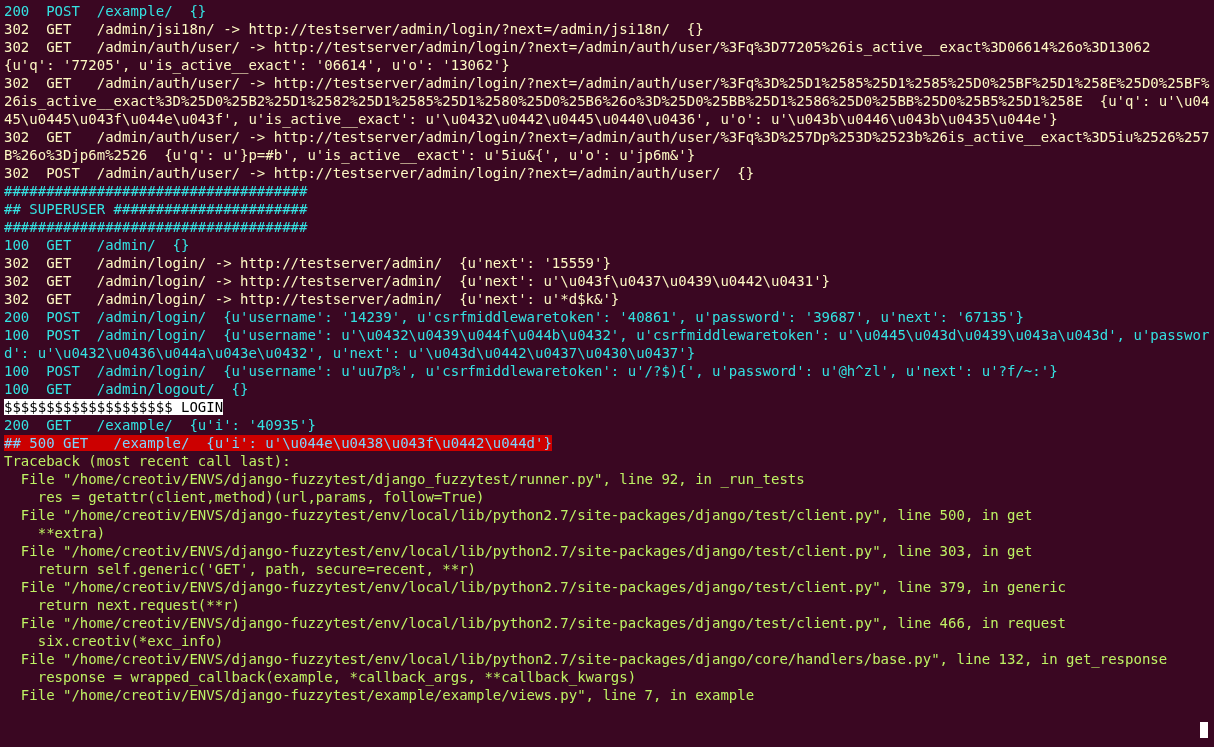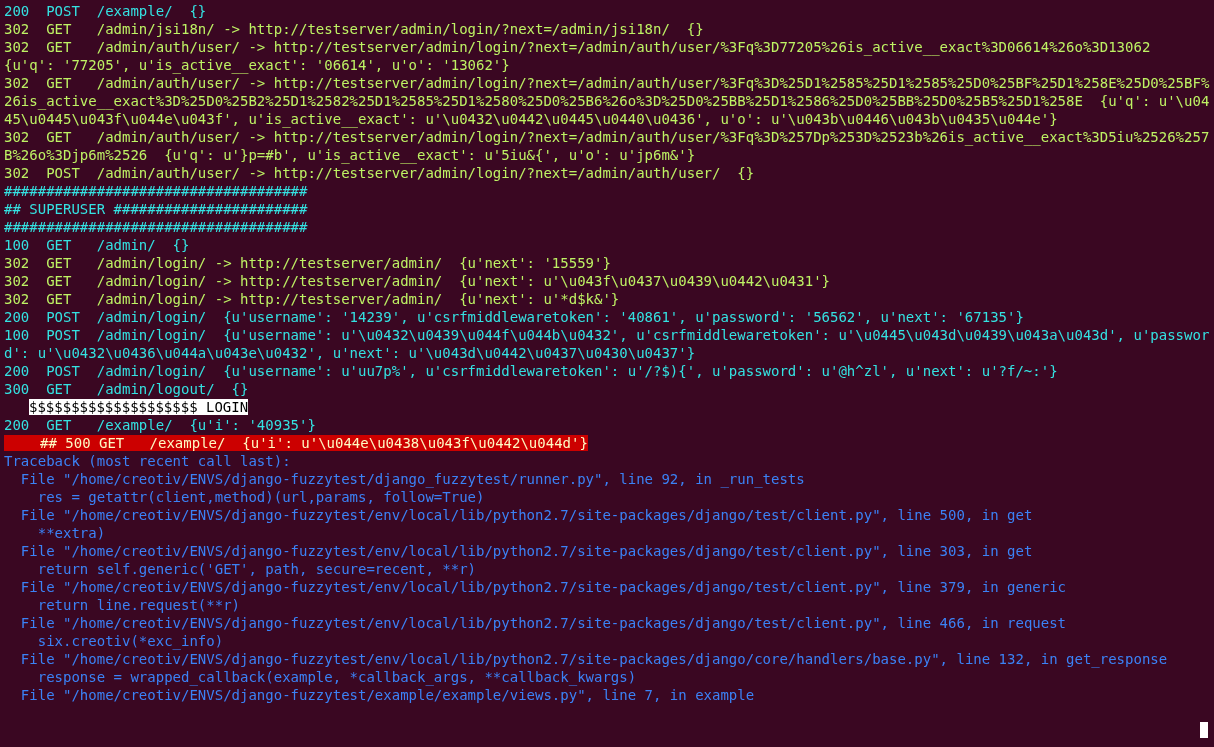--- a/index.html
+++ b/index.html
@@ -14,24 +14,24 @@
     margin: 0;
     padding: 2px 4px 2px 4px;
     font-family: "DejaVu Sans Mono", "Ubuntu Mono", Consolas, monospace;
     font-size: 14px;
     line-height: 18px;
     white-space: pre-wrap;
     word-break: break-all;
     color: #34e2e2;
   }
   .fg-cyan   { color: #34e2e2; }
-  .fg-yellow { color: #bef264; }
-  .fg-red    { color: #3b82f6; }
-  .fg-white-on-red { color: #fef9c3; background: #cc0000; padding-left: 36px; }
-  .fg-black-on-white { color: #000000; background: #ffffff; margin-left: 25px; }
+  .fg-yellow { color: #fef9c3; }
+  .fg-red    { color: #bef264; }
+  .fg-white-on-red { color: #7dd3fc; background: #cc0000; }
+  .fg-black-on-white { color: #000000; background: #ffffff; }
   .caret {
     display: inline-block;
     width: 8px;
     height: 16px;
     background: #ffffff;
     vertical-align: text-bottom;
     margin-left: 2px;
   }
 </style>
 </head>
@@ -43,36 +43,36 @@
 <span class="fg-yellow">302  GET   /admin/auth/user/ -&gt; http://testserver/admin/login/?next=/admin/auth/user/%3Fq%3D%25D1%2585%25D1%2585%25D0%25BF%25D1%258E%25D0%25BF%26is_active__exact%3D%25D0%25B2%25D1%2582%25D1%2585%25D1%2580%25D0%25B6%26o%3D%25D0%25BB%25D1%2586%25D0%25BB%25D0%25B5%25D1%258E  {u'q': u'\u0445\u0445\u043f\u044e\u043f', u'is_active__exact': u'\u0432\u0442\u0445\u0440\u0436', u'o': u'\u043b\u0446\u043b\u0435\u044e'}</span>
 <span class="fg-yellow">302  GET   /admin/auth/user/ -&gt; http://testserver/admin/login/?next=/admin/auth/user/%3Fq%3D%257Dp%253D%2523b%26is_active__exact%3D5iu%2526%257B%26o%3Djp6m%2526  {u'q': u'}p=#b', u'is_active__exact': u'5iu&amp;{', u'o': u'jp6m&amp;'}</span>
 <span class="fg-yellow">302  POST  /admin/auth/user/ -&gt; http://testserver/admin/login/?next=/admin/auth/user/  {}</span>
 <span class="fg-cyan">####################################</span>
 <span class="fg-cyan">## SUPERUSER #######################</span>
 <span class="fg-cyan">####################################</span>
 <span class="fg-cyan">100  GET   /admin/  {}</span>
 <span class="fg-yellow">302  GET   /admin/login/ -&gt; http://testserver/admin/  {u'next': '15559'}</span>
 <span class="fg-yellow">302  GET   /admin/login/ -&gt; http://testserver/admin/  {u'next': u'\u043f\u0437\u0439\u0442\u0431'}</span>
 <span class="fg-yellow">302  GET   /admin/login/ -&gt; http://testserver/admin/  {u'next': u'*d$k&amp;'}</span>
-<span class="fg-cyan">200  POST  /admin/login/  {u'username': '14239', u'csrfmiddlewaretoken': '40861', u'password': '56562', u'next': '67135'}</span>
+<span class="fg-cyan">200  POST  /admin/login/  {u'username': '14239', u'csrfmiddlewaretoken': '40861', u'password': '39687', u'next': '67135'}</span>
 <span class="fg-cyan">100  POST  /admin/login/  {u'username': u'\u0432\u0439\u044f\u044b\u0432', u'csrfmiddlewaretoken': u'\u0445\u043d\u0439\u043a\u043d', u'password': u'\u0432\u0436\u044a\u043e\u0432', u'next': u'\u043d\u0442\u0437\u0430\u0437'}</span>
-<span class="fg-cyan">200  POST  /admin/login/  {u'username': u'uu7p%', u'csrfmiddlewaretoken': u'/?$){', u'password': u'@h^zl', u'next': u'?f/~:'}</span>
-<span class="fg-cyan">300  GET   /admin/logout/  {}</span>
+<span class="fg-cyan">100  POST  /admin/login/  {u'username': u'uu7p%', u'csrfmiddlewaretoken': u'/?$){', u'password': u'@h^zl', u'next': u'?f/~:'}</span>
+<span class="fg-cyan">100  GET   /admin/logout/  {}</span>
 <span class="fg-black-on-white">$$$$$$$$$$$$$$$$$$$$ LOGIN</span>
 <span class="fg-cyan">200  GET   /example/  {u'i': '40935'}</span>
 <span class="fg-white-on-red">## 500 GET   /example/  {u'i': u'\u044e\u0438\u043f\u0442\u044d'}</span>
 <span class="fg-red">Traceback (most recent call last):</span>
 <span class="fg-red">  File "/home/creotiv/ENVS/django-fuzzytest/django_fuzzytest/runner.py", line 92, in _run_tests</span>
 <span class="fg-red">    res = getattr(client,method)(url,params, follow=True)</span>
 <span class="fg-red">  File "/home/creotiv/ENVS/django-fuzzytest/env/local/lib/python2.7/site-packages/django/test/client.py", line 500, in get</span>
 <span class="fg-red">    **extra)</span>
 <span class="fg-red">  File "/home/creotiv/ENVS/django-fuzzytest/env/local/lib/python2.7/site-packages/django/test/client.py", line 303, in get</span>
 <span class="fg-red">    return self.generic('GET', path, secure=recent, **r)</span>
 <span class="fg-red">  File "/home/creotiv/ENVS/django-fuzzytest/env/local/lib/python2.7/site-packages/django/test/client.py", line 379, in generic</span>
-<span class="fg-red">    return line.request(**r)</span>
+<span class="fg-red">    return next.request(**r)</span>
 <span class="fg-red">  File "/home/creotiv/ENVS/django-fuzzytest/env/local/lib/python2.7/site-packages/django/test/client.py", line 466, in request</span>
 <span class="fg-red">    six.creotiv(*exc_info)</span>
 <span class="fg-red">  File "/home/creotiv/ENVS/django-fuzzytest/env/local/lib/python2.7/site-packages/django/core/handlers/base.py", line 132, in get_response</span>
 <span class="fg-red">    response = wrapped_callback(example, *callback_args, **callback_kwargs)</span>
 <span class="fg-red">  File "/home/creotiv/ENVS/django-fuzzytest/example/example/views.py", line 7, in example</span>
 </pre>
 
 <span style="position: absolute; right: 6px; bottom: 8px;"><span class="caret"></span></span>
 
 </body></html>

